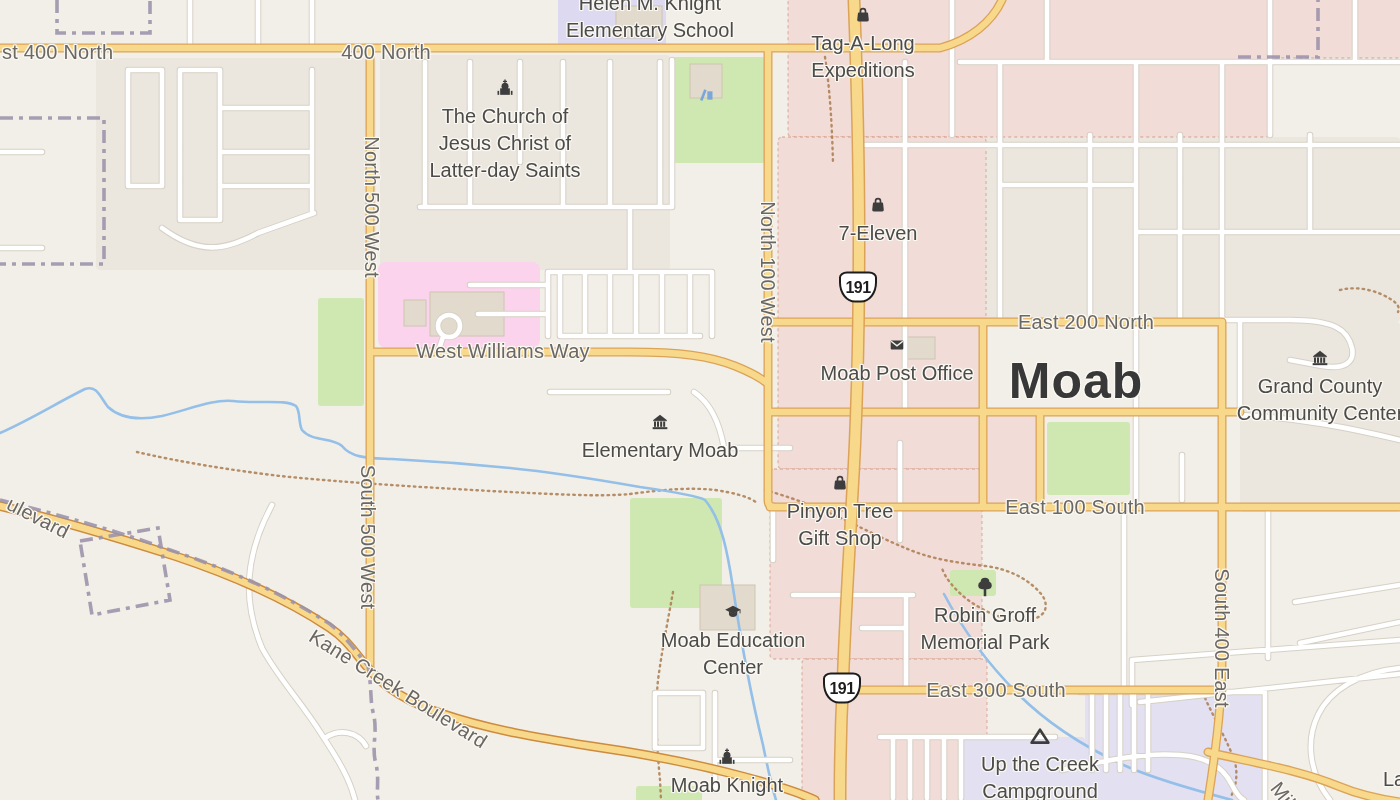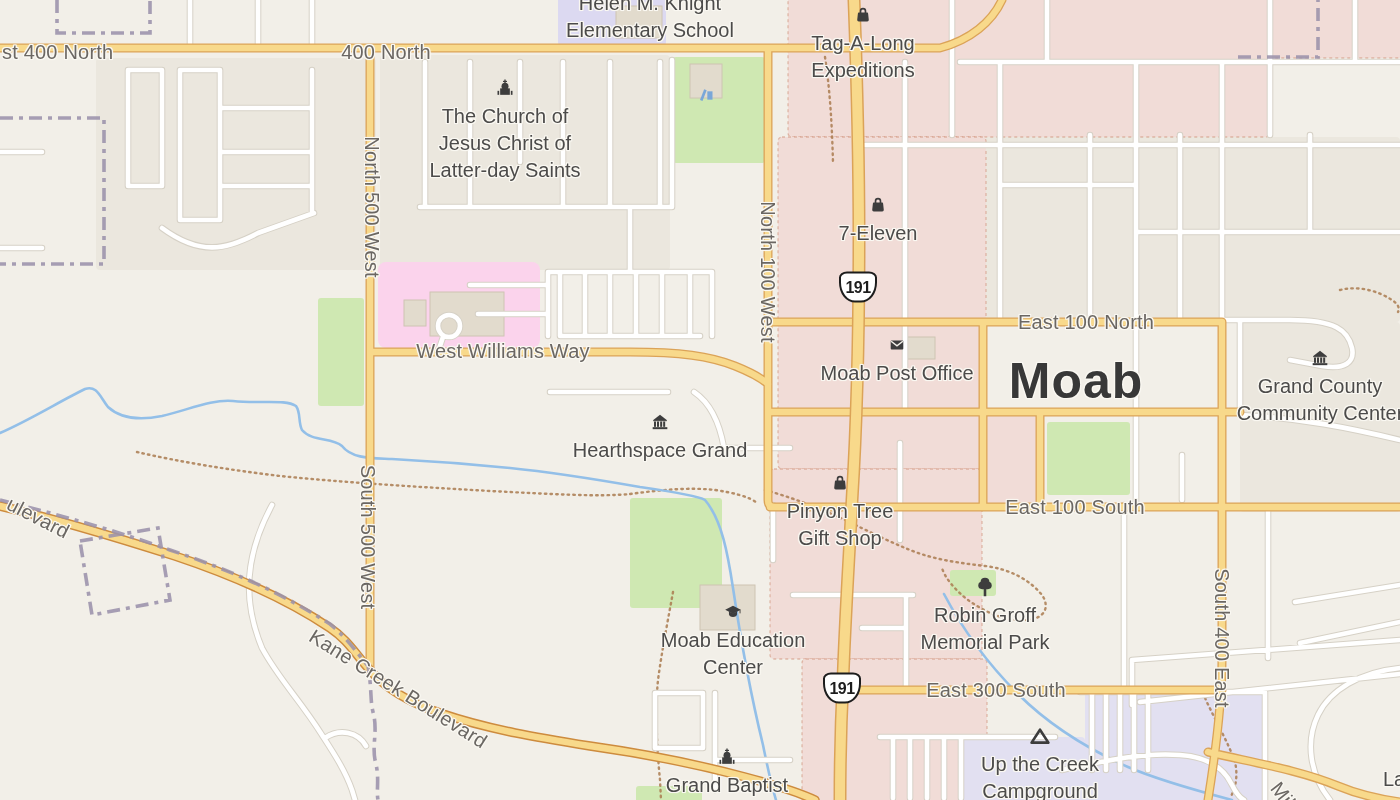--- a/index.html
+++ b/index.html
@@ -231,21 +231,21 @@
       M57,0 V33 H150 V0
       M0,118 H104 V264 H0
       M1238,57 H1318 V0
       M0,500 C60,515 120,532 170,550 C230,570 280,592 330,624 C345,636 355,650 368,666 C372,690 370,700 373,712 C378,730 372,744 375,760 C380,778 376,790 378,800
       M80,541 L158,528 L170,600 L92,615 Z"></path>
   </svg>
 
   <div id="label-layer">
       <div class="lbl road-lbl" style="left: 2px; top: 52px; transform: translate(0px, -50%) rotate(0deg);">st 400 North</div>
       <div class="lbl road-lbl" style="left: 386px; top: 52px; transform: translate(-50%, -50%) rotate(0deg);">400 North</div>
-      <div class="lbl road-lbl" style="left: 1086px; top: 322px; transform: translate(-50%, -50%) rotate(0deg);">East 100 North</div>
+      <div class="lbl road-lbl" style="left: 1086px; top: 322px; transform: translate(-50%, -50%) rotate(0deg);">East 200 North</div>
       <div class="lbl road-lbl" style="left: 503px; top: 351px; transform: translate(-50%, -50%) rotate(0deg);">West Williams Way</div>
       <div class="lbl road-lbl" style="left: 1069px; top: 507px; transform: translate(-50%, -50%) rotate(0deg); padding-left: 12px;">East 100 South</div>
       <div class="lbl road-lbl" style="left: 996px; top: 690px; transform: translate(-50%, -50%) rotate(0deg); text-align: center;">East 300 South</div>
       <div class="lbl road-lbl" style="left: 371px; top: 207px; transform: translate(-50%, -50%) rotate(90deg);">North 500 West</div>
       <div class="lbl road-lbl" style="left: 367px; top: 537px; transform: translate(-50%, -50%) rotate(90deg);">South 500 West</div>
       <div class="lbl road-lbl" style="left: 767px; top: 272px; transform: translate(-50%, -50%) rotate(90deg);">North 100 West</div>
       <div class="lbl road-lbl" style="left: 1221px; top: 638px; transform: translate(-50%, -50%) rotate(90deg);">South 400 East</div>
       <div class="lbl road-lbl" style="left: 398px; top: 689px; transform: translate(-50%, -50%) rotate(32deg);">Kane Creek Boulevard</div>
       <div class="lbl road-lbl" style="left: 38px; top: 518px; transform: translate(-50%, -50%) rotate(27deg);">ulevard</div>
       <div class="lbl road-lbl" style="left: 1284px; top: 797px; transform: translate(-50%, -50%) rotate(52deg);">Mill</div>
@@ -281,21 +281,21 @@
         <use href="#sym-envelope" xlink:href="#sym-envelope"></use>
       </svg>
       <div class="lbl poi-lbl" style="left: 1320px; top: 400px;">
         <div>Grand County</div>
         <div>Community Center</div>
       </div>
       <svg viewBox="0 0 12 12" class="poi-icon" style="width: 20px; height: 20px; left: 1320px; top: 358px;">
         <use href="#sym-museum" xlink:href="#sym-museum"></use>
       </svg>
       <div class="lbl poi-lbl" style="left: 660px; top: 450px;">
-        <div>Hearthspace Grand</div>
+        <div>Elementary Moab</div>
       </div>
       <svg viewBox="0 0 12 12" class="poi-icon" style="width: 20px; height: 20px; left: 660px; top: 421.5px;">
         <use href="#sym-museum" xlink:href="#sym-museum"></use>
       </svg>
       <div class="lbl poi-lbl" style="left: 840px; top: 525px;">
         <div>Pinyon Tree</div>
         <div>Gift Shop</div>
       </div>
       <svg viewBox="0 0 12 12" class="poi-icon" style="width: 18px; height: 18px; left: 840px; top: 483px;">
         <use href="#sym-shopping-bag" xlink:href="#sym-shopping-bag"></use>
@@ -315,21 +315,21 @@
         <use href="#sym-tree" xlink:href="#sym-tree"></use>
       </svg>
       <div class="lbl poi-lbl" style="left: 1040px; top: 778px;">
         <div>Up the Creek</div>
         <div>Campground</div>
       </div>
       <svg viewBox="0 0 12 12" class="poi-icon" style="width: 21px; height: 21px; left: 1040px; top: 736px;">
         <use href="#sym-campsite" xlink:href="#sym-campsite"></use>
       </svg>
       <div class="lbl poi-lbl" style="left: 727px; top: 785px;">
-        <div>Grand Baptist</div>
+        <div>Moab Knight</div>
       </div>
       <svg viewBox="0 0 12 12" class="poi-icon" style="width: 20px; height: 20px; left: 727px; top: 756.5px;">
         <use href="#sym-church" xlink:href="#sym-church"></use>
       </svg>
       <div class="lbl poi-lbl" style="left: 1394px; top: 779px;">
         <div>La</div>
       </div>
       <svg viewBox="0 0 12 12" class="poi-icon" style="width: 20px; height: 20px; left: 706px; top: 94px;">
         <use href="#sym-playground" xlink:href="#sym-playground"></use>
       </svg>

